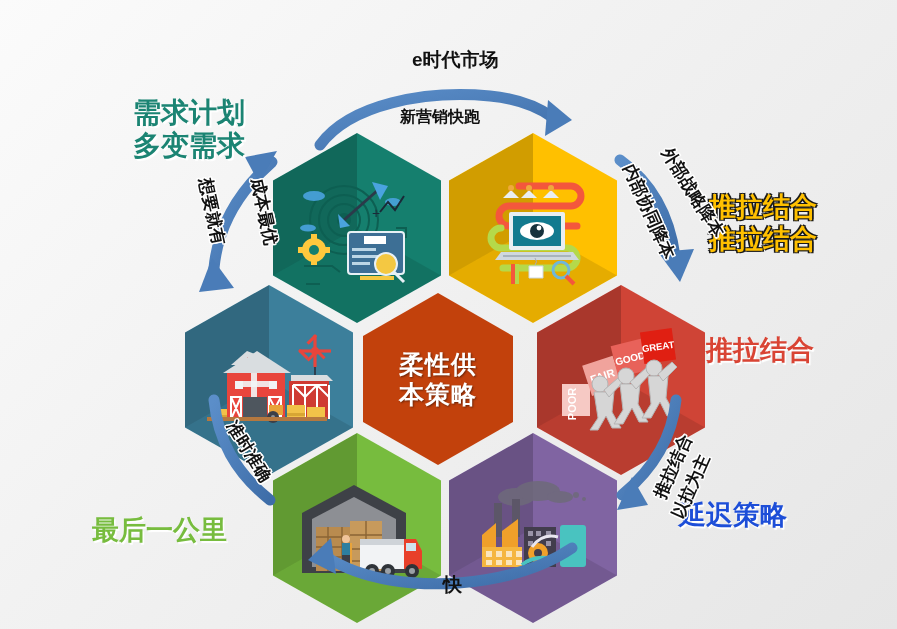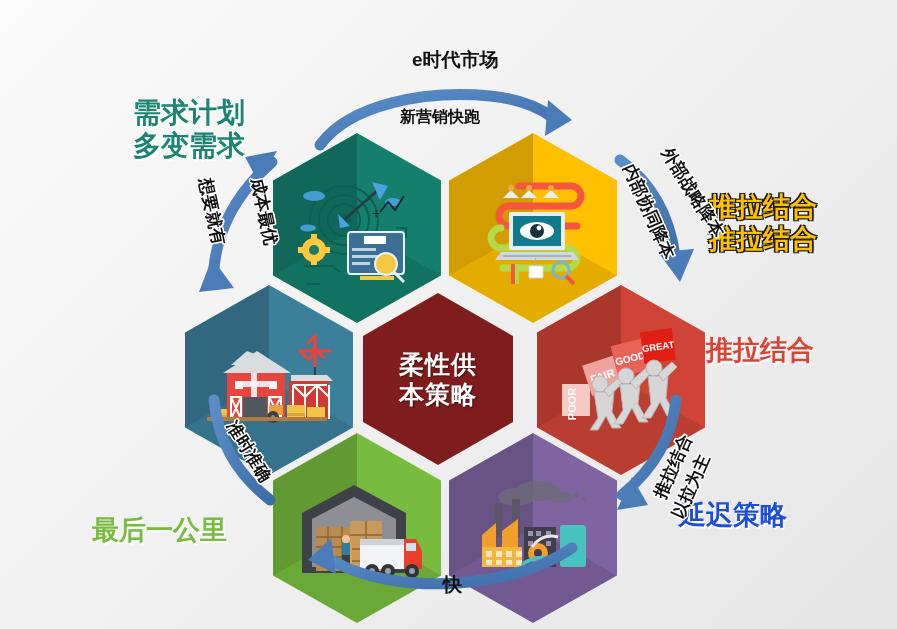--- a/index.html
+++ b/index.html
@@ -26,21 +26,21 @@
   }
   .hex .shade2{
     position:absolute;inset:0;
     background:rgba(0,0,0,.10);
     clip-path:polygon(50% 50%,100% 75%,50% 100%,0% 75%);
   }
   .hex svg{position:relative;z-index:3;}
 
   .hex-center{
     width:150px;height:172px;
-    background:#7f1d1d;
+    background:#c2410c;
   }
   .center-text{
     position:relative;z-index:4;
     color:#fff;font-weight:bold;font-size:25px;line-height:1.22;
     text-align:center;letter-spacing:1px;
     text-shadow:1px 1px 2px rgba(0,0,0,.45);
   }
 
   
   .olabel{

